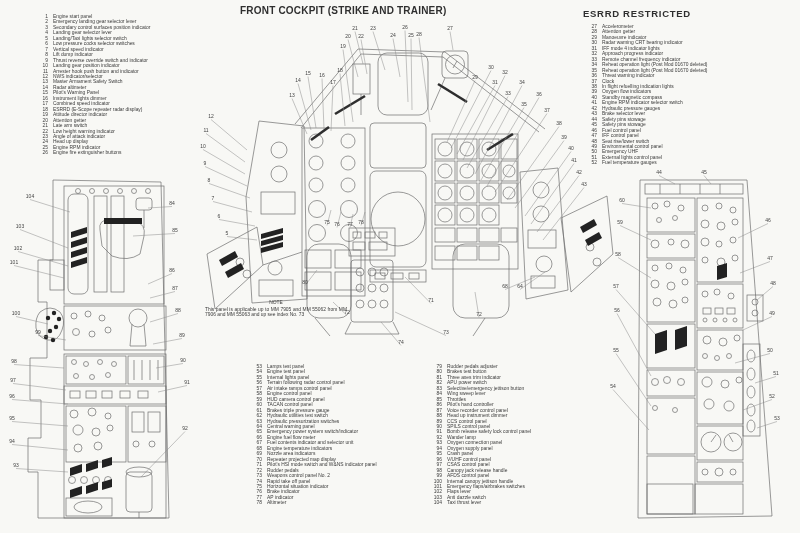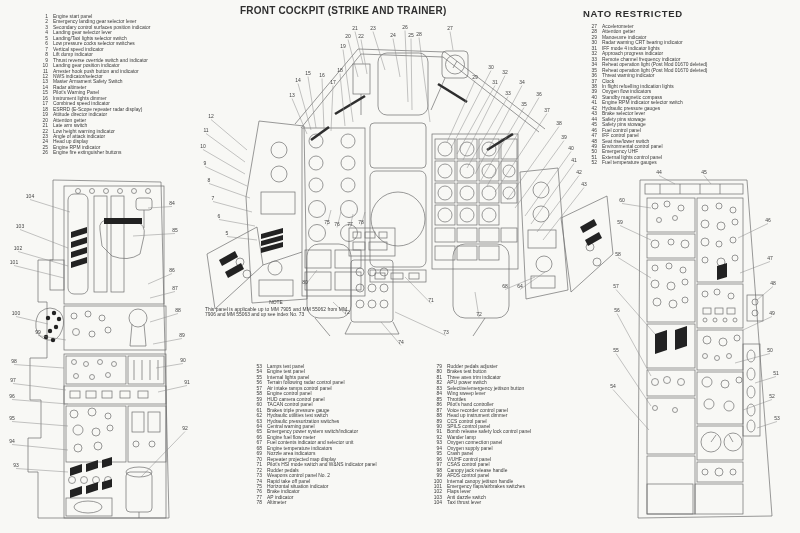--- a/index.html
+++ b/index.html
@@ -33,21 +33,21 @@
   svg{position:absolute;overflow:visible;}
   #svg-center{left:195px;top:22px;}
   #svg-left{left:8px;top:172px;}
   #svg-right{left:605px;top:168px;}
   .callout-text{font-family:"Liberation Sans",sans-serif;}
 </style>
 </head>
 <body>
 
 <div class="title">FRONT COCKPIT (STRIKE AND TRAINER)</div>
-<div class="classification">NATO RESTRICTED</div>
+<div class="classification">ESRRD RESTRICTED</div>
 
 <div id="legend-col1" class="legend">
     <div class="lrow">
       <span class="lnum">1</span>
       <span class="ltxt">Engine start panel</span>
     </div>
     <div class="lrow">
       <span class="lnum">2</span>
       <span class="ltxt">Emergency landing gear selector lever</span>
     </div>

